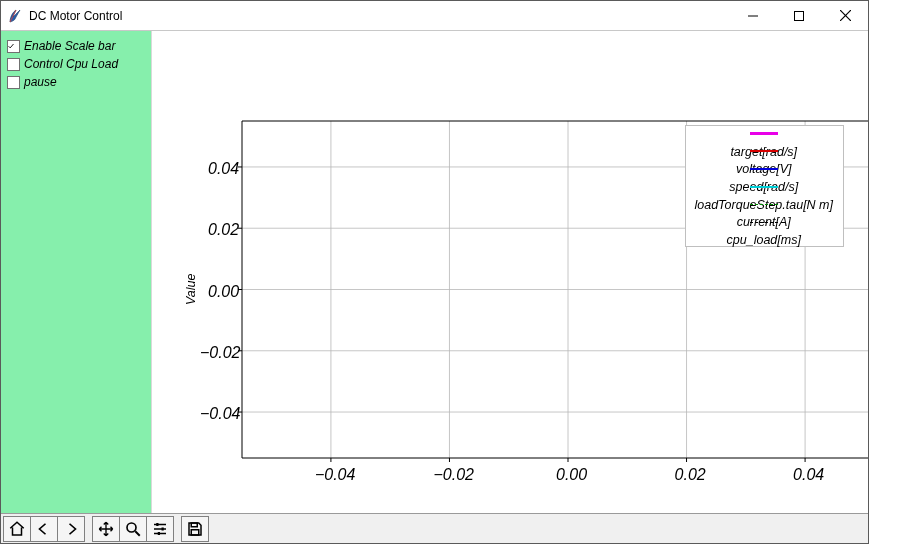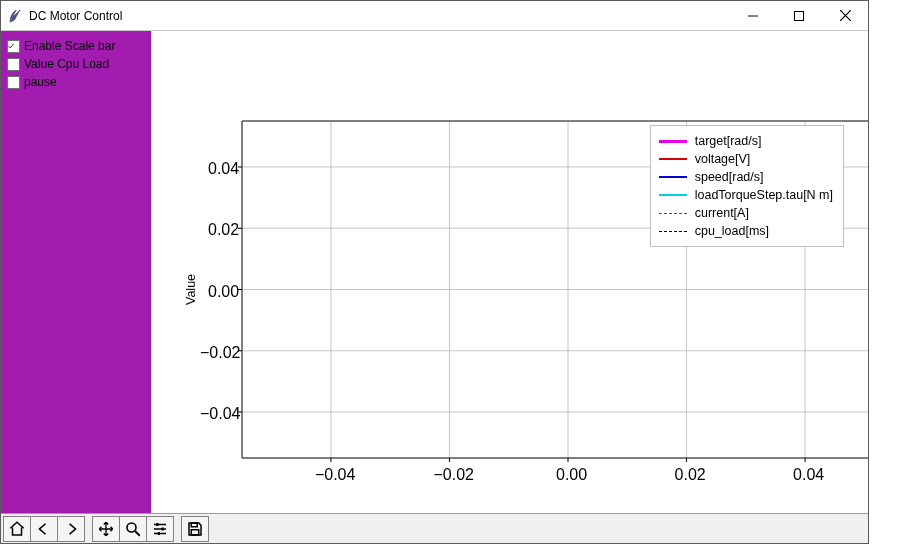--- a/index.html
+++ b/index.html
@@ -33,22 +33,23 @@
   .winbtn {
     width: 46px; height: 29px;
     display: flex; align-items: center; justify-content: center;
     color: #000;
   }
   .winbtn svg { display: block; }
 
   
   .body {
     flex: 1; display: flex;
-    background: #a21caf;
+    background: #86efac;
     overflow: hidden;
+    font-style: italic;
   }
   .sidebar {
     width: 150px;
     padding: 6px 6px;
   }
   .chk-row {
     display: flex; align-items: center;
     height: 18px;
     gap: 4px;
     font-size: 12px;
@@ -100,21 +101,21 @@
 
   
   .legend {
     position: absolute;
     border: 1px solid #bfbfbf;
     background: #fff;
     padding: 6px 10px 6px 8px;
     font-size: 12.5px;
     line-height: 18px;
   }
-  .lg-row { display: flex; align-items: center; gap: 8px; height: 18px; }
+  .lg-row { display: flex; align-items: center; gap: 8px; height: 18px; flex-direction: column; }
   .lg-swatch { width: 28px; height: 0; border-top-width: 2px; border-top-style: solid; }
   .lg-swatch.thick { border-top-width: 3px; }
   .lg-swatch.dashed { border-top-style: dashed; border-top-width: 1.5px; }
 
   
   .ticklabel {
     position: absolute;
     font-size: 16px;
     color: #000;
     white-space: nowrap;
@@ -168,21 +169,21 @@
       <div class="chk-row">
         <span class="chkbox checked">
           <svg width="11" height="11" viewBox="0 0 11 11">
               <polyline points="1,5 4,8 10,1" fill="none" stroke="#000" stroke-width="1.6"></polyline>
             </svg>
         </span>
         <span>Enable Scale bar</span>
       </div>
       <div class="chk-row">
         <span class="chkbox"></span>
-        <span>Value Cpu Load</span>
+        <span>Control Cpu Load</span>
       </div>
       <div class="chk-row">
         <span class="chkbox"></span>
         <span>pause</span>
       </div>
     </div>
 
     <div class="plotpanel">
       <div class="plot-canvas" id="plot-canvas">
           <svg width="762" height="482" style="position: absolute; left: 0px; top: 0px;">

